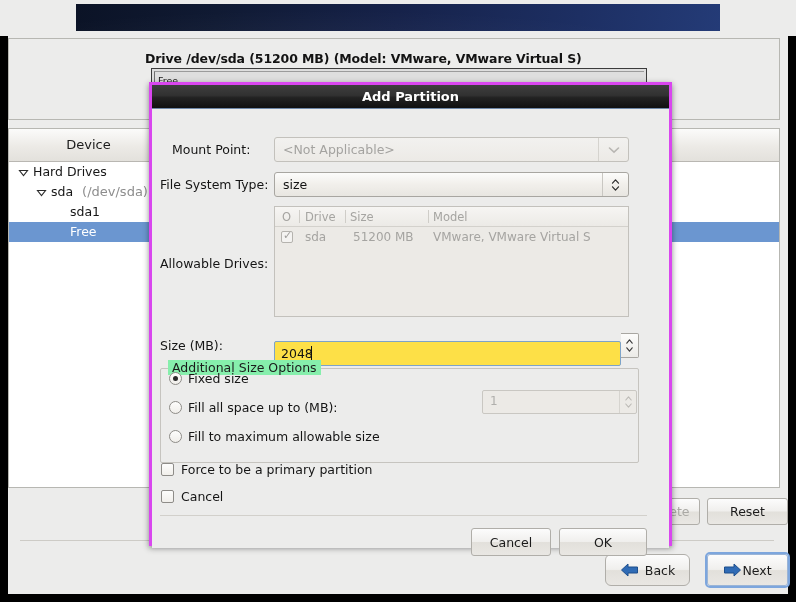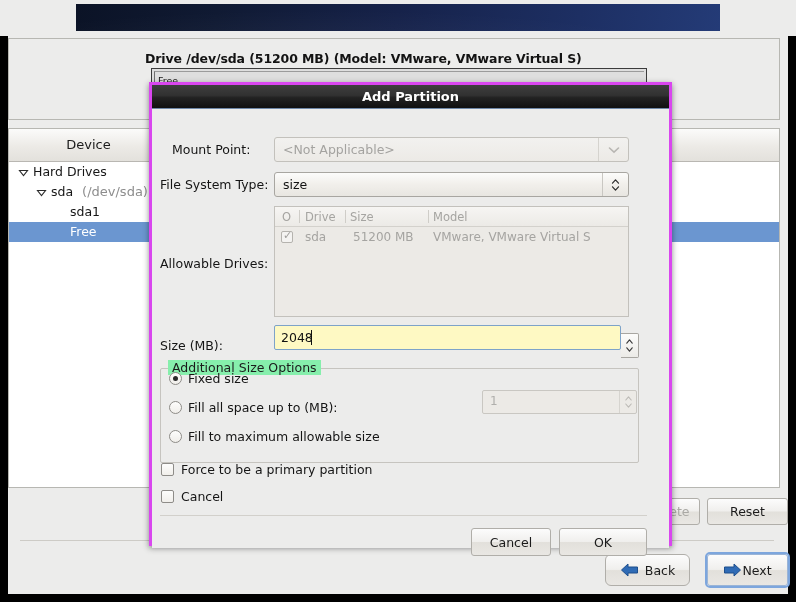--- a/index.html
+++ b/index.html
@@ -195,22 +195,22 @@
     position: absolute; width: 12px; height: 12px;
     border: 1px solid #b5b3ae; background: #f4f3f1; border-radius: 2px;
   }
   .ck.checked::after {
     content: "✓"; position: absolute; left: 1px; top: -3px;
     font-size: 11px; color: #9f9e9b; line-height: 14px;
   }
 
   
   .size-entry {
-    position: absolute; left: 122px; top: 216px; width: 347px; height: 25px;
-    background: #fef9c3; border: 1px solid #7da3c9; border-radius: 2px;
+    position: absolute; left: 122px; top: 232px; width: 347px; height: 25px;
+    background: #fde047; border: 1px solid #7da3c9; border-radius: 2px;
   }
   .size-val {
     position: absolute; left: 6px; top: 4px;
     font-size: 12.5px; color: #121212;
   }
   .caret {
     position: absolute; left: 36px; top: 4px; width: 1px; height: 15px; background: #111;
   }
   .ann {
     position: absolute; left: 200px; top: 4px;

